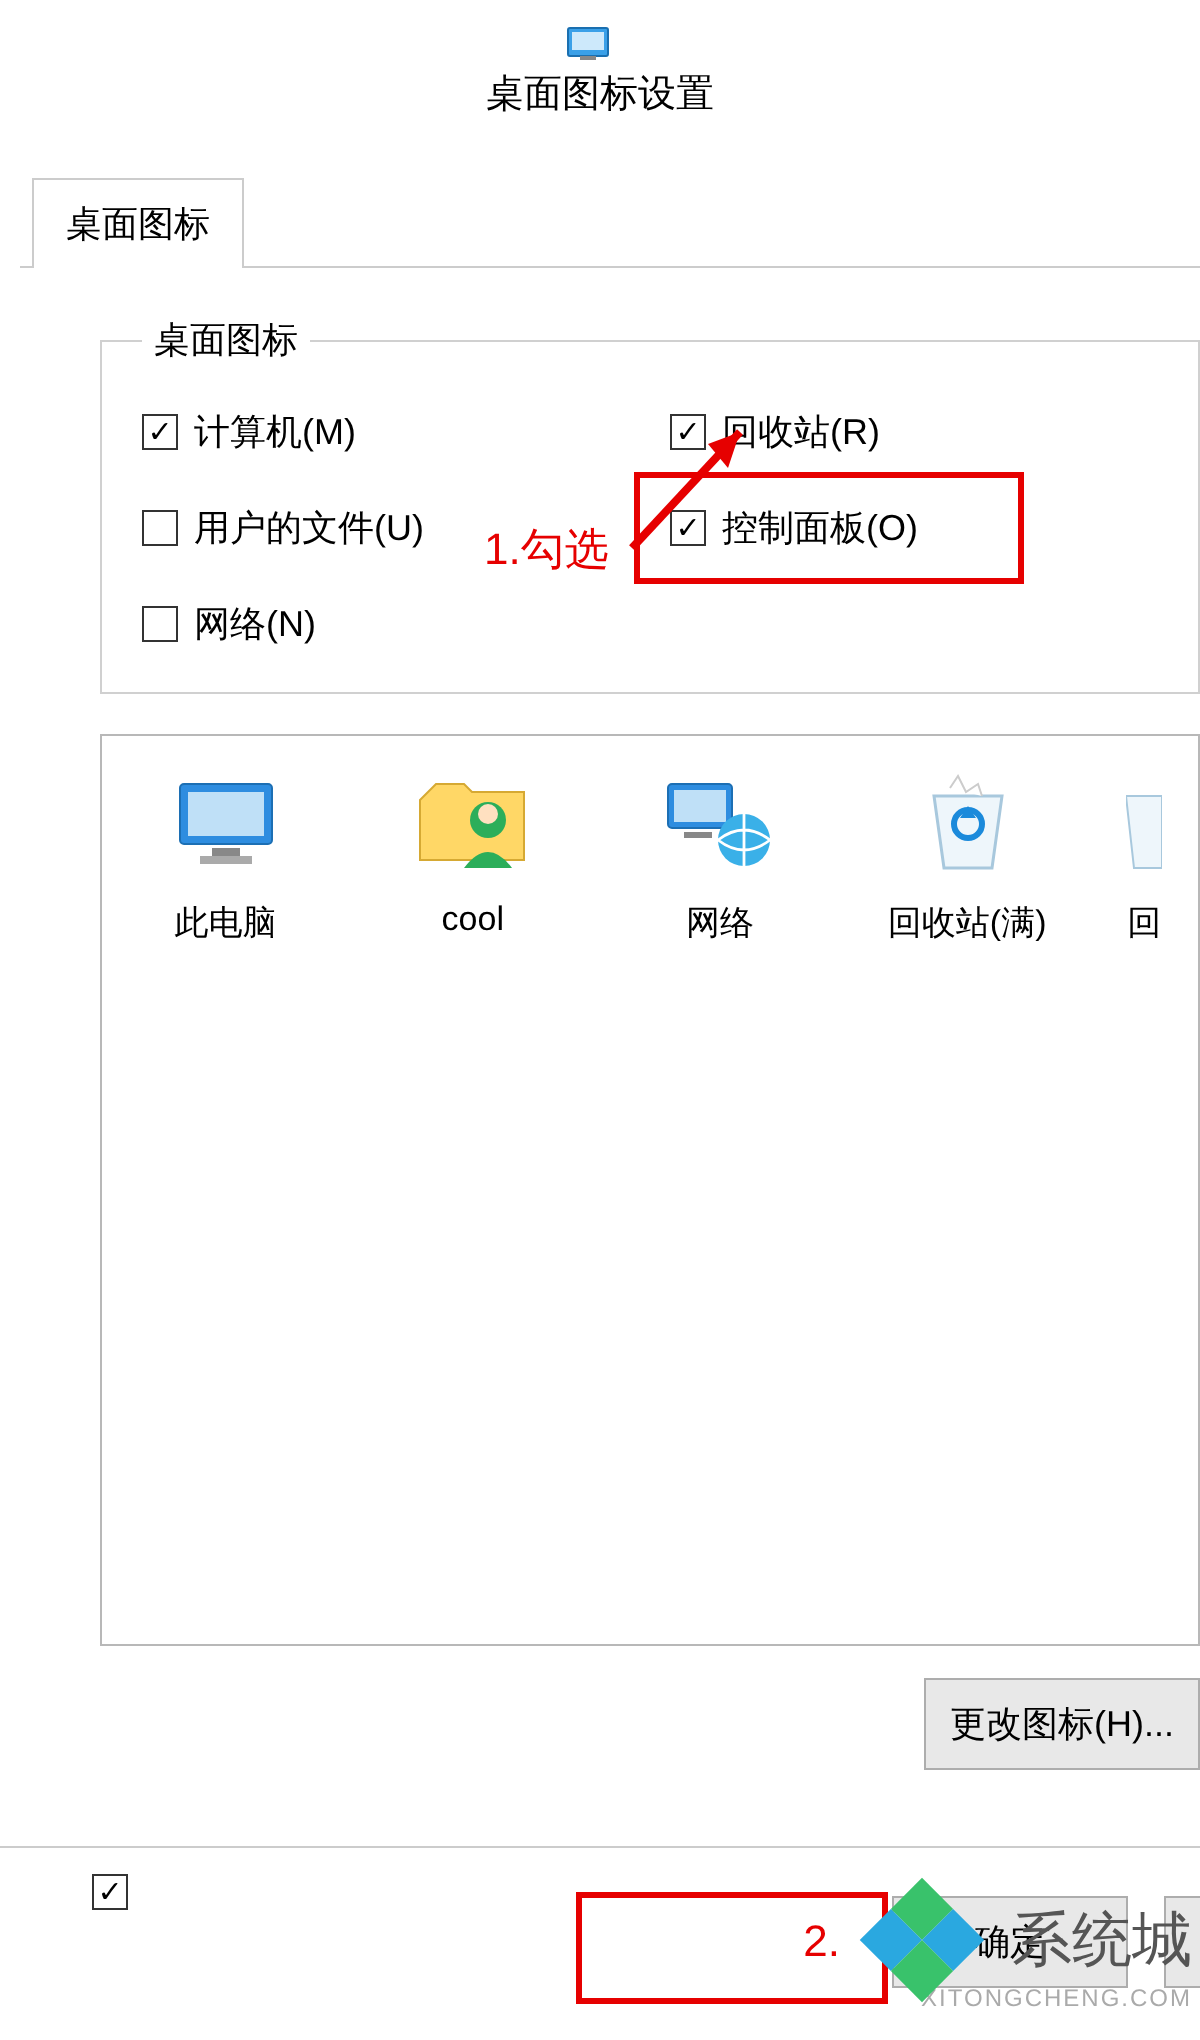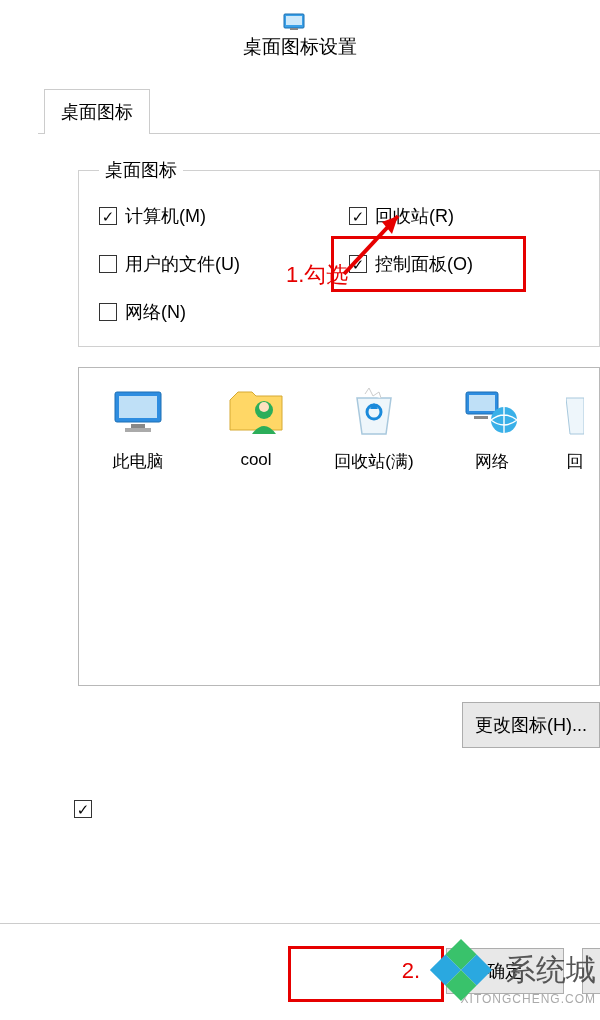--- a/index.html
+++ b/index.html
@@ -22,21 +22,20 @@
     .title-bar .sys-icon {
       width: 24px; height: 24px;
       margin-right: 12px;
       position: relative;
     }
     .title-text { font-size: 19px; color: #000; }
 
     .content {
       padding: 0 0 0 10px;
       position: relative;
-      margin-left: 28px;
     }
 
     .tab {
       display: inline-block;
       padding: 10px 16px;
       background: #fff;
       border: 1px solid #ccc;
       border-bottom: none;
       position: relative;
       top: 1px;
@@ -93,21 +92,21 @@
     }
     .arrow {
       position: absolute;
       color: #e60000;
       pointer-events: none;
     }
 
     .icon-box {
       border: 1px solid #b8b8b8;
       margin: 20px 0 0 40px;
-      height: 319px;
+      height: 456px;
       padding-top: 16px;
       background: #fff;
     }
     .icon-row {
       display: flex;
       justify-content: space-around;
       align-items: flex-start;
     }
     .icon-item {
       width: 100px;
@@ -203,21 +202,21 @@
             <span>控制面板(O)</span>
             <span class="red-box" style="left:-18px; top:-16px; width:195px; height:56px;"></span>
           </label>
           <label class="check-item">
             <span class="chk"></span>
             <span>网络(N)</span>
           </label>
         </div>
       </fieldset>
 
-      <div class="annot" style="left:258px; top:172px;">1.勾选</div>
+      <div class="annot" style="left:242px; top:172px;">1.勾选</div>
       <svg class="arrow" style="left:310px; top:112px;" width="80" height="80" viewBox="0 0 80 80">
         <line x1="6" y1="74" x2="60" y2="16" stroke="#e60000" stroke-width="4"></line>
         <polygon points="60,16 44,22 54,34" fill="#e60000"></polygon>
       </svg>
 
       <div class="icon-box">
         <div class="icon-row">
           <div class="icon-item">
             <div class="ic">
               <svg width="54" height="48" viewBox="0 0 54 48">
@@ -232,43 +231,43 @@
           <div class="icon-item">
             <div class="ic">
               <svg width="56" height="52" viewBox="0 0 56 52">
                 <path d="M2 14 l8 -8 h14 l4 4 h26 v34 h-52 z" fill="#ffd766" stroke="#d6a933"></path>
                 <circle cx="36" cy="24" r="9" fill="#2cae5a"></circle>
                 <path d="M24 48 q12 -16 24 0 z" fill="#2cae5a"></path>
                 <circle cx="36" cy="21" r="5" fill="#ffe0c0"></circle>
               </svg>
             </div>
             <div class="lbl">cool</div>
-          </div>
-          <div class="icon-item">
-            <div class="ic">
-              <svg width="46" height="52" viewBox="0 0 46 52">
-                <path d="M6 12 h34 l-5 36 h-24 z" fill="#eef6fb" stroke="#a8c8dd" stroke-width="1.5"></path>
-                <path d="M14 8 l4 -6 l4 8 l6 -4 l2 6" fill="#fff" stroke="#ccc"></path>
-                <path d="M16 26 a7 7 0 1 0 14 0 a7 7 0 1 0 -14 0" fill="none" stroke="#1b8adb" stroke-width="3"></path>
-                <polygon points="23,17 19,23 27,23" fill="#1b8adb"></polygon>
-              </svg>
-            </div>
-            <div class="lbl">回收站(满)</div>
           </div>
           <div class="icon-item">
             <div class="ic">
               <svg width="56" height="52" viewBox="0 0 56 52">
                 <rect x="2" y="6" width="32" height="22" rx="2" fill="#2e8de0" stroke="#1c6fb4"></rect>
                 <rect x="5" y="9" width="26" height="16" fill="#bfe0f7"></rect>
                 <circle cx="40" cy="34" r="13" fill="#3ab0e8"></circle>
                 <path d="M27 34 q13 -10 26 0 M27 34 q13 10 26 0 M40 21 v26" stroke="#fff" stroke-width="1.4" fill="none"></path>
                 <rect x="10" y="30" width="14" height="3" fill="#888"></rect>
               </svg>
             </div>
             <div class="lbl">网络</div>
+          </div>
+          <div class="icon-item">
+            <div class="ic">
+              <svg width="46" height="52" viewBox="0 0 46 52">
+                <path d="M6 12 h34 l-5 36 h-24 z" fill="#eef6fb" stroke="#a8c8dd" stroke-width="1.5"></path>
+                <path d="M14 8 l4 -6 l4 8 l6 -4 l2 6" fill="#fff" stroke="#ccc"></path>
+                <path d="M16 26 a7 7 0 1 0 14 0 a7 7 0 1 0 -14 0" fill="none" stroke="#1b8adb" stroke-width="3"></path>
+                <polygon points="23,17 19,23 27,23" fill="#1b8adb"></polygon>
+              </svg>
+            </div>
+            <div class="lbl">回收站(满)</div>
           </div>
           <div class="icon-item" style="width:30px;">
             <div class="ic">
               <svg width="18" height="52" viewBox="0 0 18 52">
                 <path d="M0 12 h18 v36 h-14 z" fill="#eef6fb" stroke="#a8c8dd"></path>
               </svg>
             </div>
             <div class="lbl">回</div>
           </div>
         </div>

